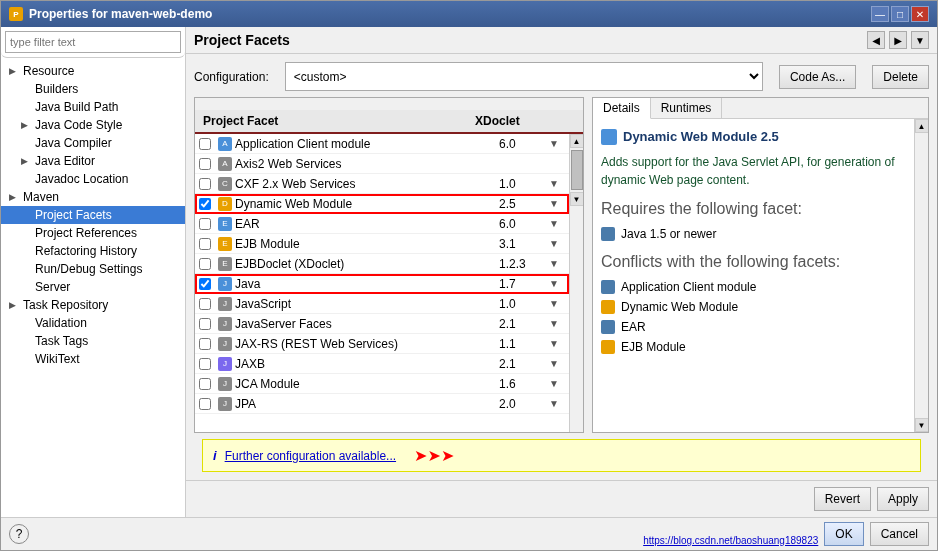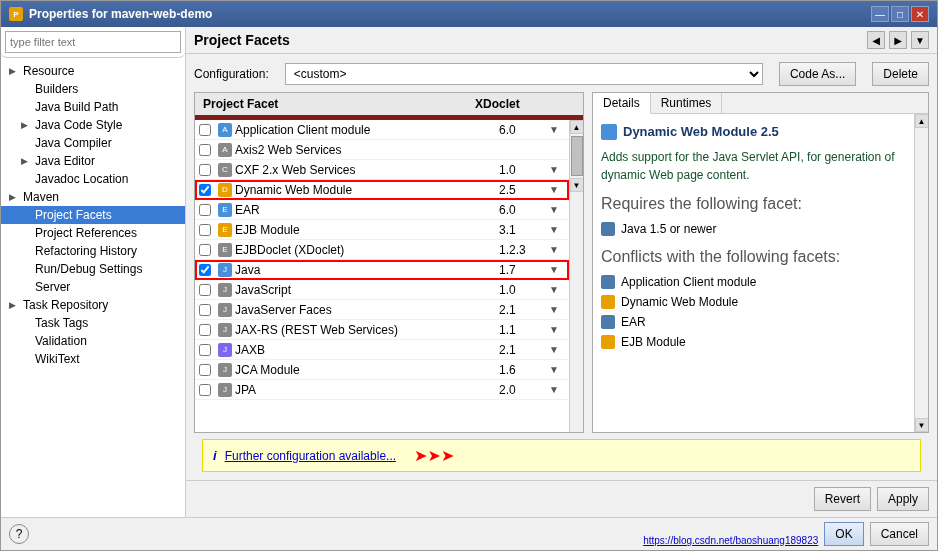--- a/index.html
+++ b/index.html
@@ -170,21 +170,21 @@
       gap: 16px;
     }
 
     .config-label {
       font-size: 12px;
       color: #000;
     }
 
     .config-select {
       flex: 1;
-      height: 22px;
+      height: 29px;
       border: 1px solid #AAAAAA;
       background: white;
       font-size: 12px;
       padding: 0 4px;
     }
 
     .btn {
       height: 24px;
       padding: 0 10px;
       border: 1px solid #AAAAAA;
@@ -206,22 +206,23 @@
       border: 1px solid #AAAAAA;
       display: flex;
       flex-direction: column;
       overflow: hidden;
       flex-shrink: 0;
     }
 
     .facets-table-header {
       display: flex;
       background: #E8E8E8;
-      border-bottom: 5px solid #7f1d1d;
+      border-bottom: 2px solid #7f1d1d;
       padding: 2px 0;
+      margin-top: 12px;
     }
 
     .facets-table-header .col-name {
       flex: 1;
       padding: 2px 8px;
       font-size: 12px;
       font-weight: bold;
     }
 
     .facets-table-header .col-version {
@@ -608,25 +609,25 @@
         <div class="tree-item level1">
           <span class="arrow">&nbsp;</span>
           <span>Server</span>
         </div>
         <div class="tree-item">
           <span class="arrow">▶</span>
           <span>Task Repository</span>
         </div>
         <div class="tree-item level1">
           <span class="arrow">&nbsp;</span>
+          <span>Validation</span>
+        </div>
+        <div class="tree-item level1">
+          <span class="arrow">&nbsp;</span>
           <span>Task Tags</span>
-        </div>
-        <div class="tree-item level1">
-          <span class="arrow">&nbsp;</span>
-          <span>Validation</span>
         </div>
         <div class="tree-item level1">
           <span class="arrow">&nbsp;</span>
           <span>WikiText</span>
         </div>
       </div>
     </div>
 
     <div class="right-panel">
       <div class="panel-top-bar">

